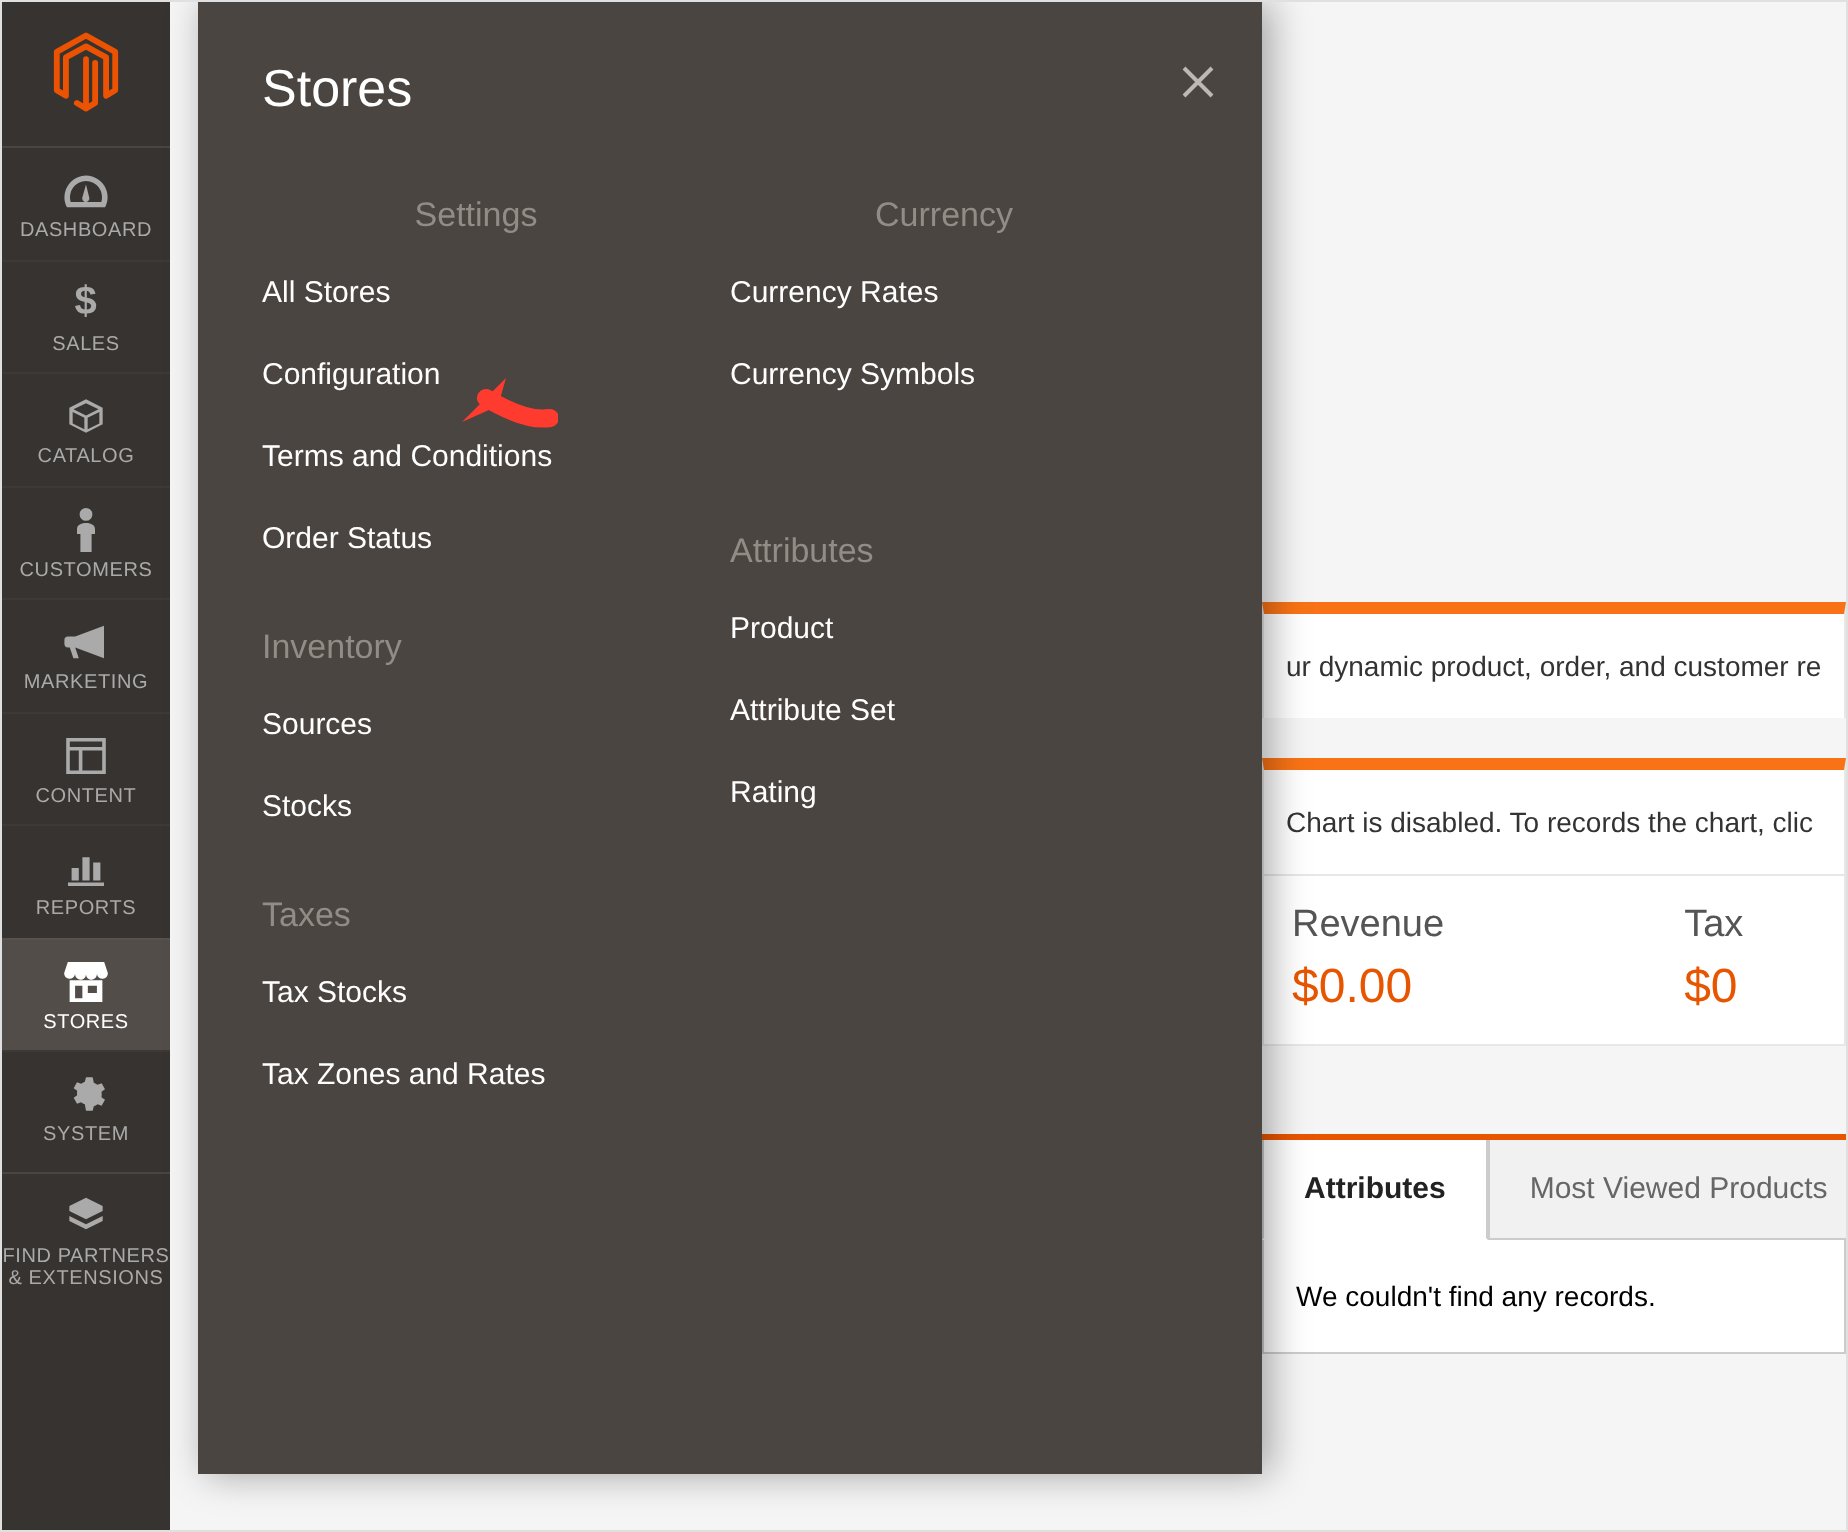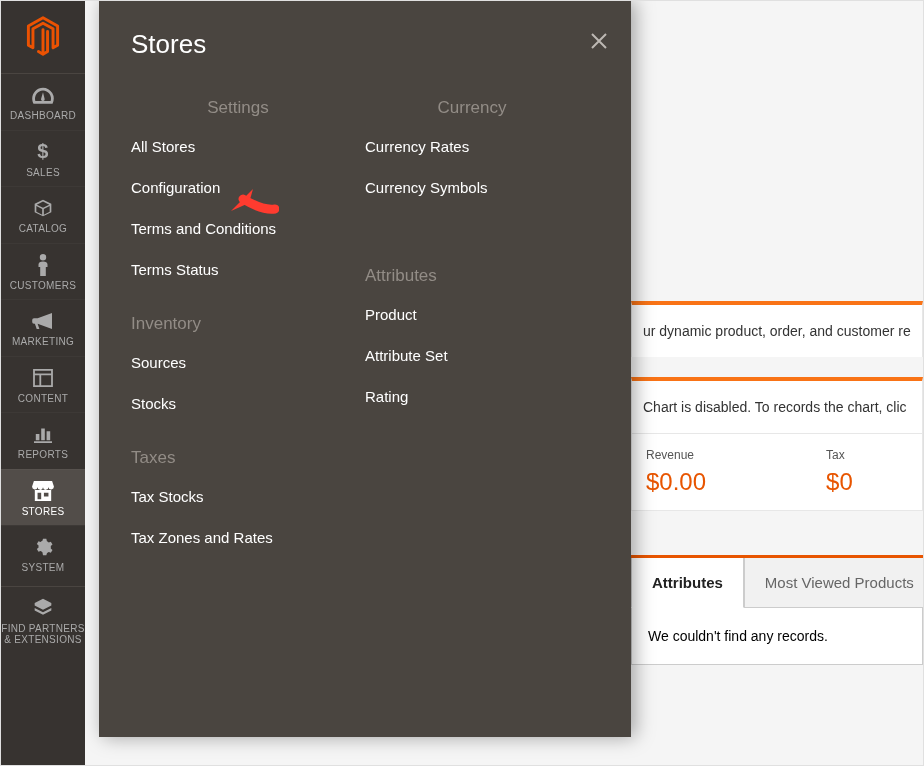--- a/index.html
+++ b/index.html
@@ -128,32 +128,32 @@
     border: 1px solid #e7e7e7;
     border-bottom: none;
     background:#fff;
     padding: 18px 14px;
     font-size: 14px;
   }
   .panel.notice {
     color:#333;
     white-space:nowrap;
     overflow:hidden;
-    border-top:4px solid #f97316;
+    border-top:6px solid #f97316;
     padding-left:11px;
   }
   .stats {
     display:flex;
     border:1px solid #e7e7e7;
     background:#fff;
     padding:14px;
     gap: 120px;
   }
   .stats .stat .label {
-    font-size:12px;
+    font-size:19px;
     color:#555;
     margin-bottom:6px;
   }
   .stats .stat .val {
     font-size:24px;
     color:#e85500;
     font-weight:400;
   }
   .tabs-wrap { margin-top:44px; }
   .tabs {
@@ -283,21 +283,21 @@
         <path stroke="#bdb8b3" stroke-width="2" fill="none" d="M3 3l14 14M17 3 3 17"></path>
       </svg>
   </div>
 
   <div class="cols">
     <div class="col">
       <div class="group-title">Settings</div>
       <a class="link">All Stores</a>
       <a class="link">Configuration</a>
       <a class="link">Terms and Conditions</a>
-      <a class="link">Terms Status</a>
+      <a class="link">Order Status</a>
 
       <div class="group-title">Inventory</div>
       <a class="link">Sources</a>
       <a class="link">Stocks</a>
 
       <div class="group-title">Taxes</div>
       <a class="link">Tax Stocks</a>
       <a class="link">Tax Zones and Rates</a>
     </div>
 

